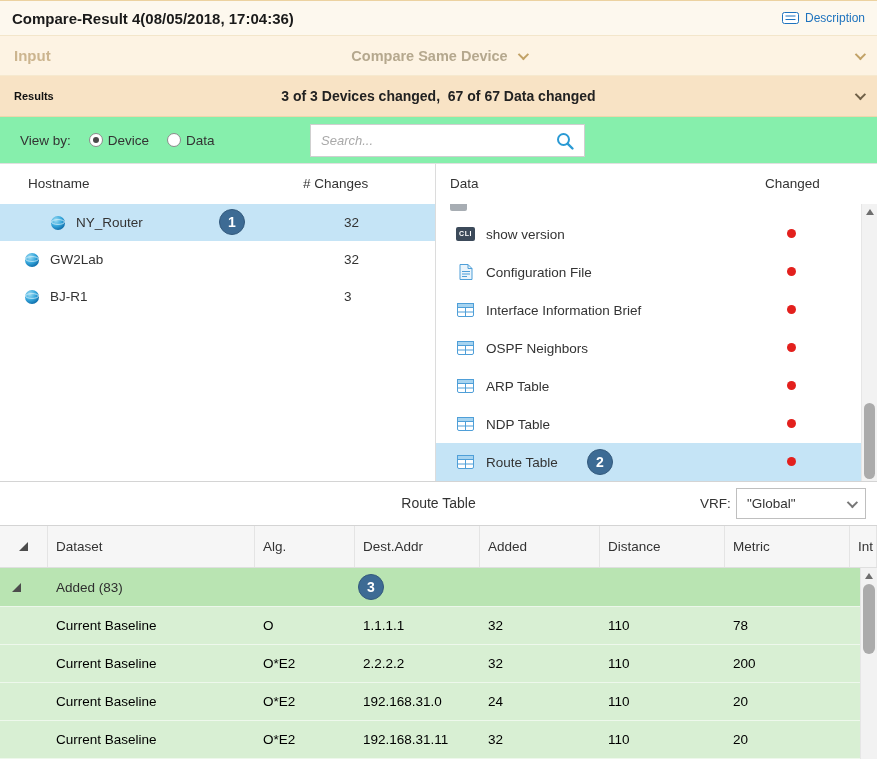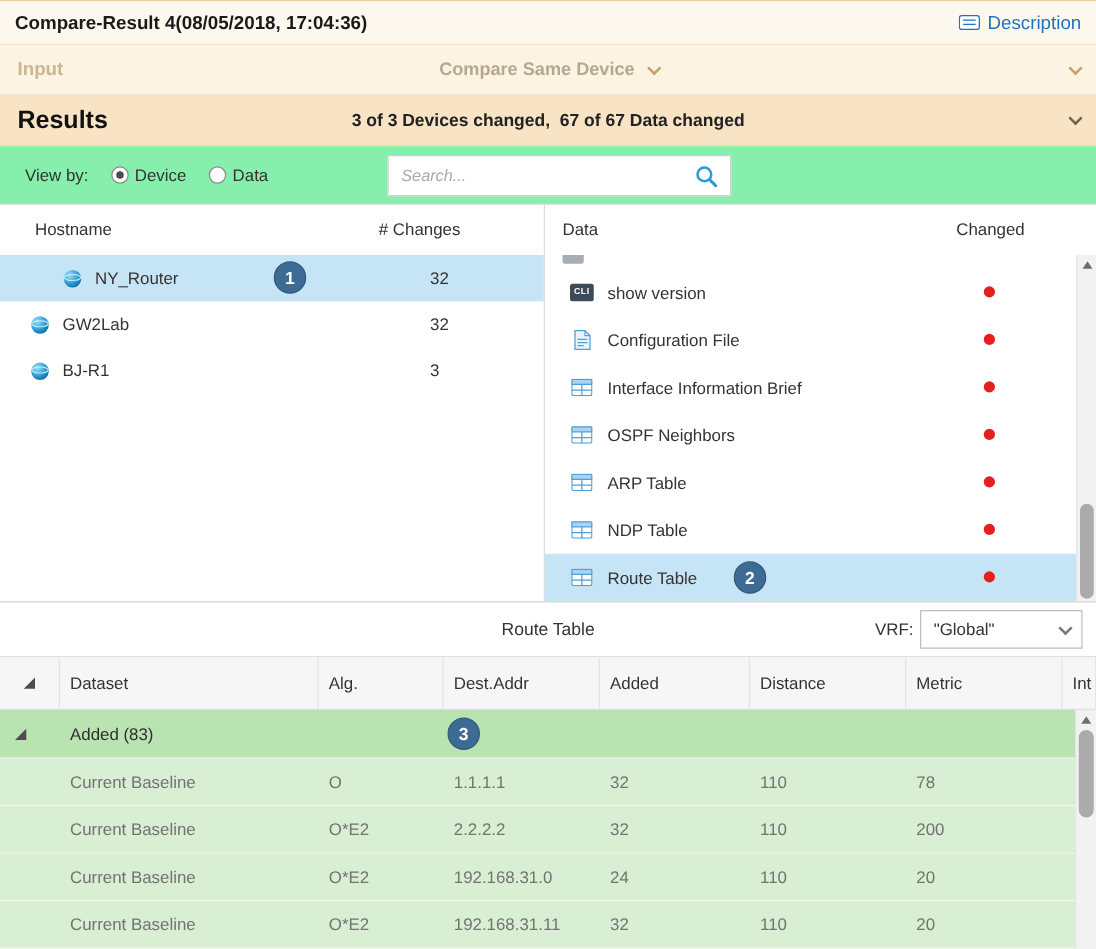--- a/index.html
+++ b/index.html
@@ -8,42 +8,42 @@
     width:877px;height:759px;position:relative;overflow:hidden;
     font-family:"Liberation Sans", sans-serif;font-size:13.5px;color:#333;
     background:#fff;
   }
   
   .titlebar{
     height:36px;background:#fdf8ee;border-top:1px solid #ecd2a0;border-bottom:1px solid #f3e6cb;
     display:flex;align-items:center;padding:0 12px;
   }
   .titlebar .title{font-weight:bold;font-size:15px;color:#1a1a1a;}
-  .desc-link{margin-left:auto;display:flex;align-items:center;gap:6px;color:#1e73be;cursor:pointer;font-size:15px;}
+  .desc-link{margin-left:auto;display:flex;align-items:center;gap:6px;color:#1e73be;cursor:pointer;font-size:12px;}
   
   .input-row{
     height:40px;background:#fdf3e3;border-bottom:1px solid #f6e9cf;
     display:flex;align-items:center;padding:0 14px;position:relative;
   }
   .input-row .sec-label{font-weight:bold;font-size:15px;color:#ccb58f;z-index:2;}
   .center-ctl{
     position:absolute;left:0;right:0;top:0;bottom:0;
     display:flex;align-items:center;justify-content:center;gap:10px;
     color:#b5a88e;font-weight:bold;font-size:14.5px;
   }
   .chev{display:inline-block;width:8px;height:8px;border-right:2px solid currentColor;border-bottom:2px solid currentColor;transform:rotate(45deg) translateY(-2px);}
   .chev-tan{color:#c2a267;}
   .chev-dark{color:#6f6047;}
   .chev-gray{color:#777;}
   .row-chev{margin-left:auto;z-index:2;}
   .results-row{
     height:41px;background:#f8e3c5;border-bottom:1px solid #efd6ab;
     display:flex;align-items:center;padding:0 14px;position:relative;
   }
-  .results-row .sec-label{font-weight:bold;font-size:20px;color:#111;z-index:2;}
+  .results-row .sec-label{font-weight:bold;font-size:11px;color:#111;z-index:2;}
   .results-summary{
     position:absolute;left:0;right:0;text-align:center;
     font-weight:bold;font-size:14px;color:#222;white-space:pre;
   }
   
   .toolbar{
     height:47px;background:#86efac;border-bottom:1px solid #e0e0e0;
     display:flex;align-items:center;padding-left:20px;position:relative;
   }
   .viewby-label{margin-right:18px;}
@@ -111,21 +111,21 @@
   .gh-cell.first{justify-content:center;padding-left:0;}
   .tri{width:0;height:0;border-left:9px solid transparent;border-bottom:9px solid #4c4c4c;}
   .group-row{height:39px;background:#b9e4b2;position:relative;border-bottom:1px solid #ecf7ea;cursor:pointer;}
   .group-row .tri{position:absolute;left:12px;top:15px;}
   .group-label{position:absolute;left:56px;top:0;line-height:39px;color:#2e2e2e;}
   .badge-abs3{position:absolute;left:358px;top:6px;}
   .grid-row{
     display:grid;grid-template-columns:48px 207px 100px 125px 120px 125px 125px 1fr;
     height:38px;background:#d8efd3;border-bottom:1px solid #eef8ec;cursor:pointer;
   }
-  .grid-row .cell{display:flex;align-items:center;padding-left:8px;color:#737373;overflow:hidden;white-space:nowrap;}
+  .grid-row .cell{display:flex;align-items:center;padding-left:8px;color:#000000;overflow:hidden;white-space:nowrap;}
   .vsb2{position:absolute;top:42px;right:0;bottom:0;width:17px;background:#f2f2f2;border-left:1px solid #e6e6e6;}
   .vsb2 .thumb{position:absolute;left:2px;right:2px;top:16px;height:70px;background:#ababab;border-radius:6px;}
   .icon-cell{display:inline-flex;width:19px;justify-content:center;flex:none;}
 </style>
 </head>
 <body>
 
 <svg width="0" height="0" style="position:absolute">
   <defs>
     <radialGradient id="devGrad" cx="35%" cy="30%" r="75%">

